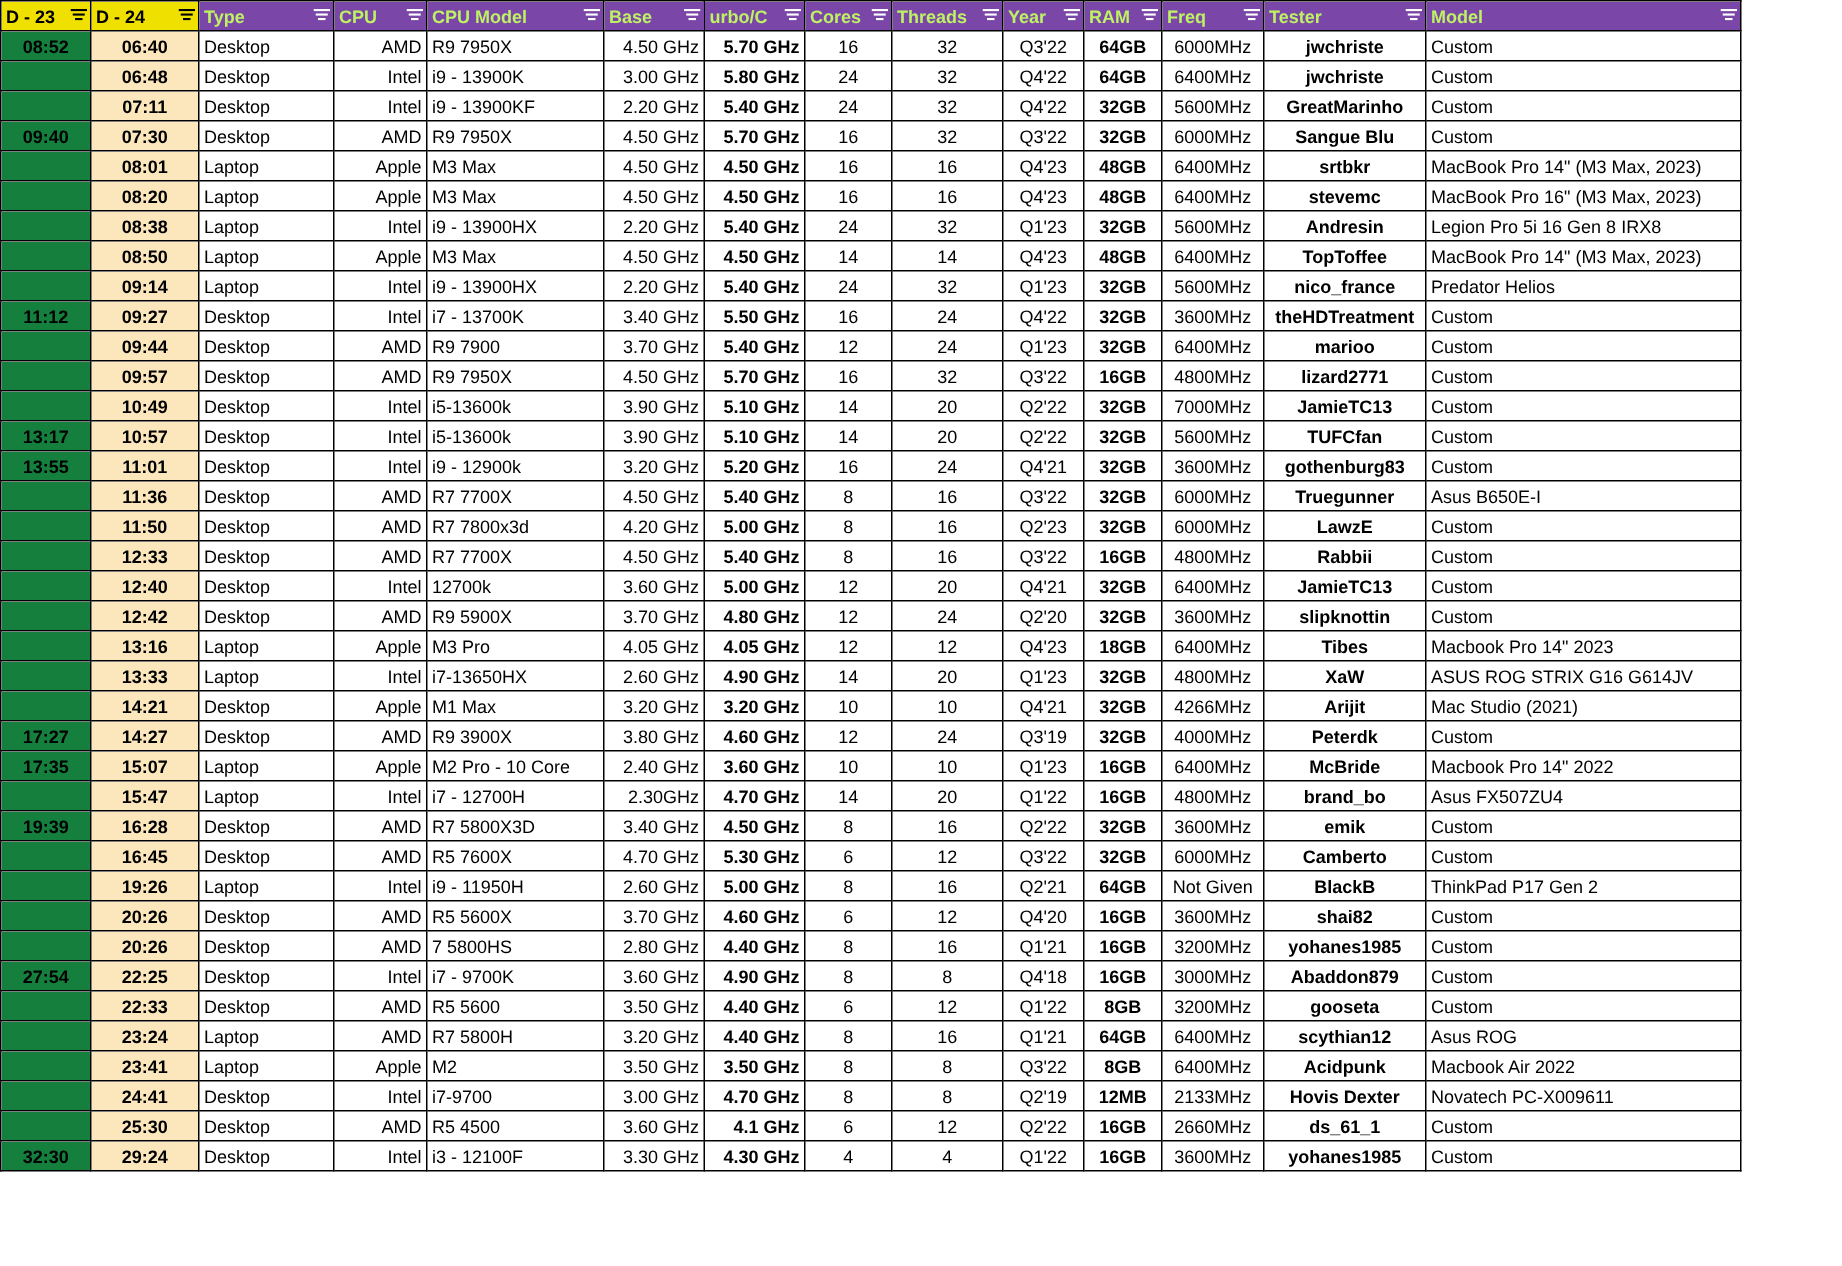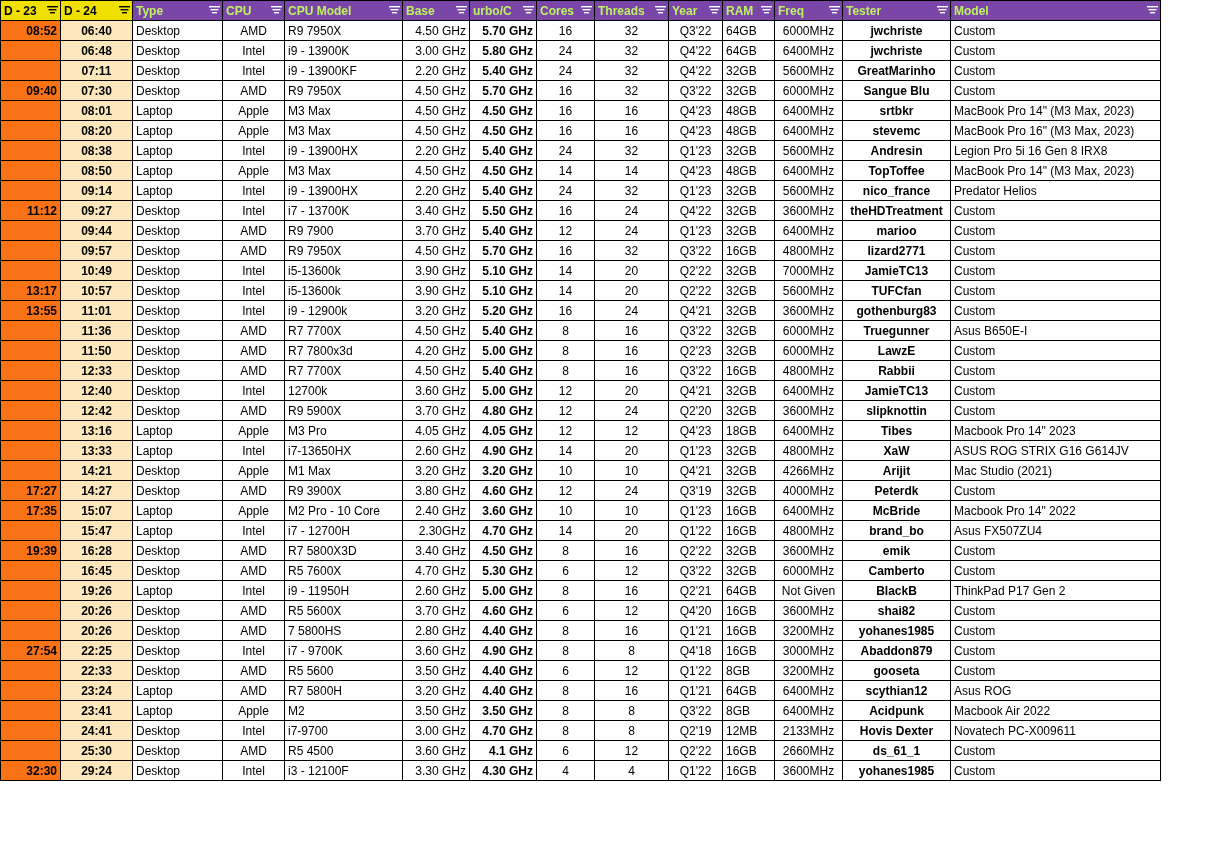--- a/index.html
+++ b/index.html
@@ -67,31 +67,31 @@
   col.w-test  { width: 108px; }
   col.w-mdl   { width: 210px; }
 
   
   td.d23, td.d24 {
     background: #fae4b8;
     color: #000000;
     font-weight: bold;
     text-align: center;
   }
-  td.d23 { background: #f97316; text-align: right; }
+  td.d23 { background: #15803d; }
   td.d24 { background: #fce7bd; }
   td.type   { text-align: left; }
-  td.cpu    { text-align: center; }
+  td.cpu    { text-align: right; }
   td.model  { text-align: left; }
   td.base   { text-align: right; padding-right: 6px; }
   td.turbo  { text-align: right; padding-right: 6px; font-weight: bold; }
   td.cores  { text-align: center; }
   td.thr    { text-align: center; }
   td.year   { text-align: center; }
-  td.ram    { text-align: left; font-weight: normal; }
+  td.ram    { text-align: center; font-weight: bold; }
   td.freq   { text-align: center; }
   td.tester { text-align: center; font-weight: bold; margin-top: 20px; }
   td.mdl    { text-align: left; }
 </style>
 </head>
 <body>
 
 <table class="sheet">
   <colgroup>
     <col class="w-d23">

